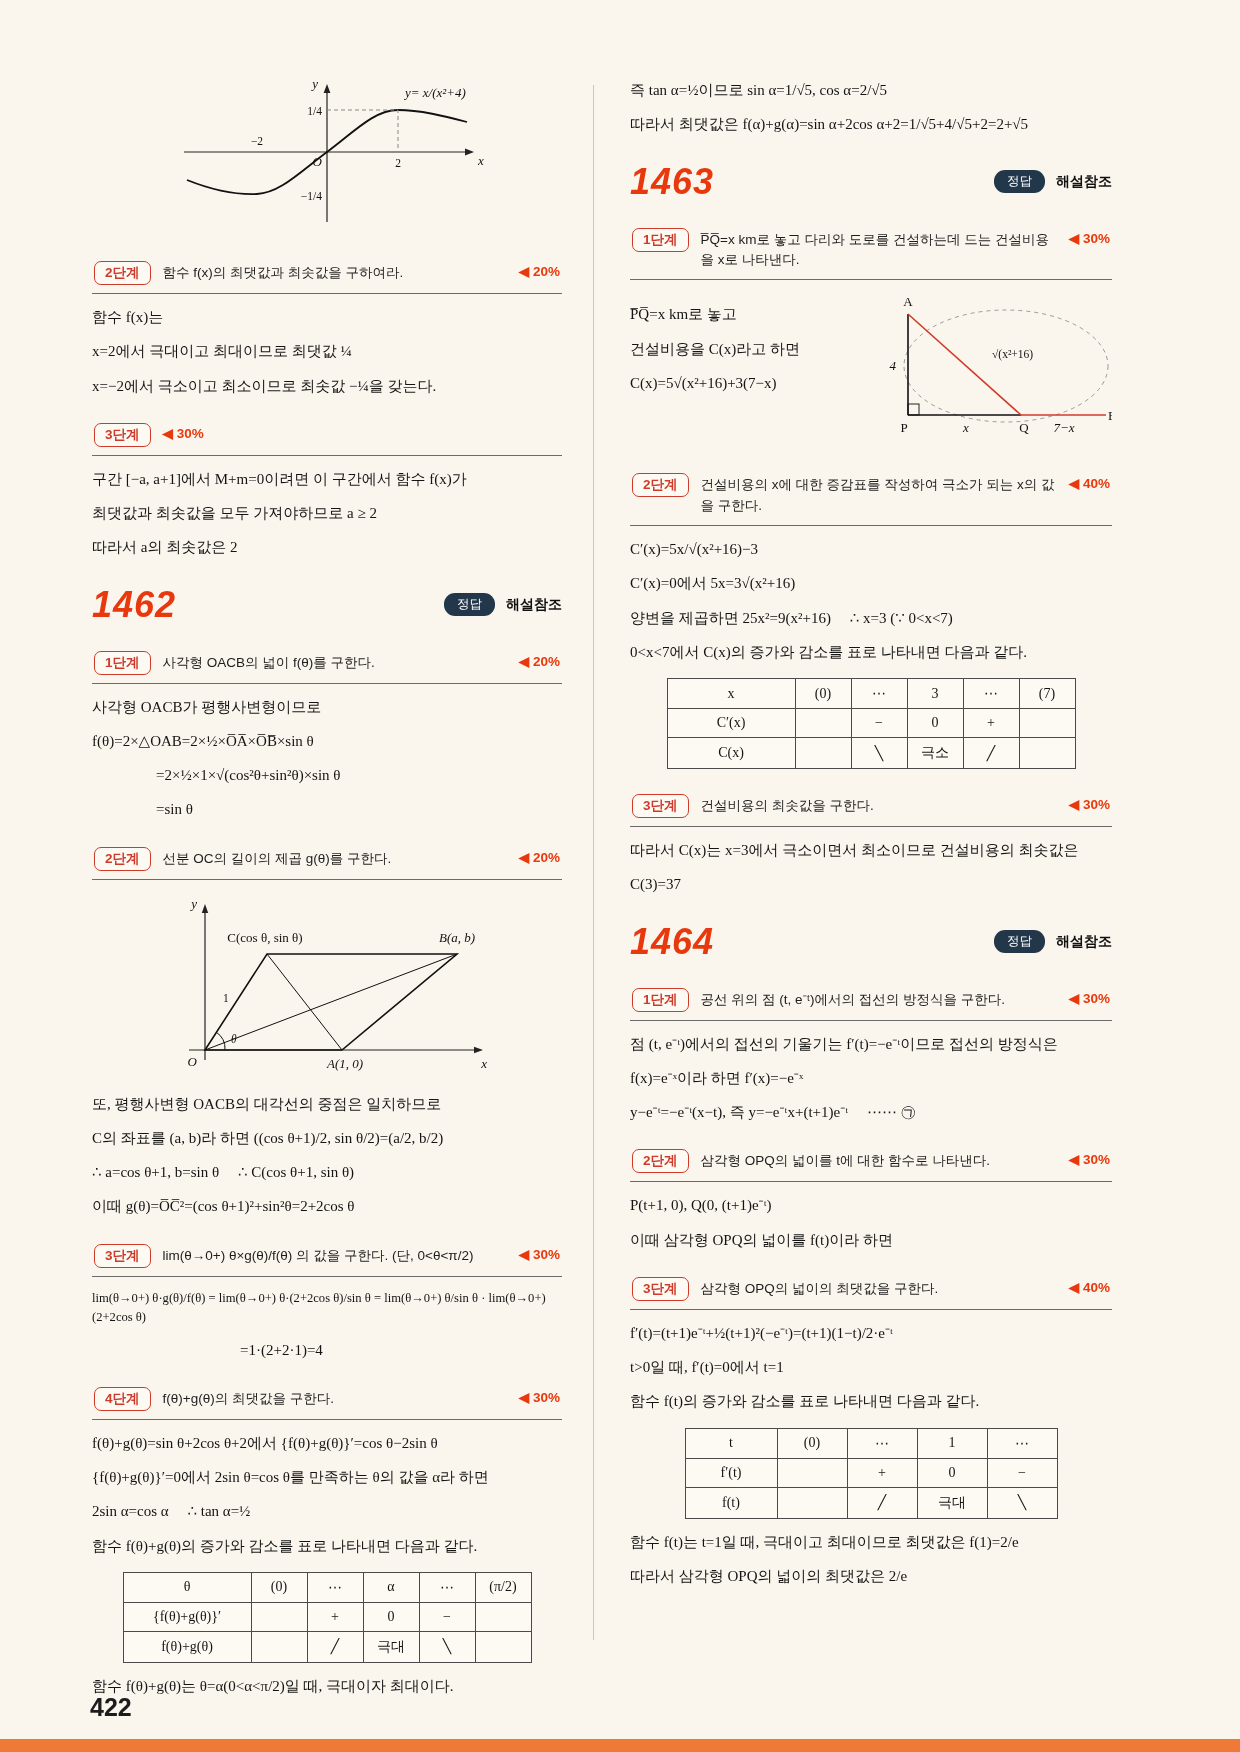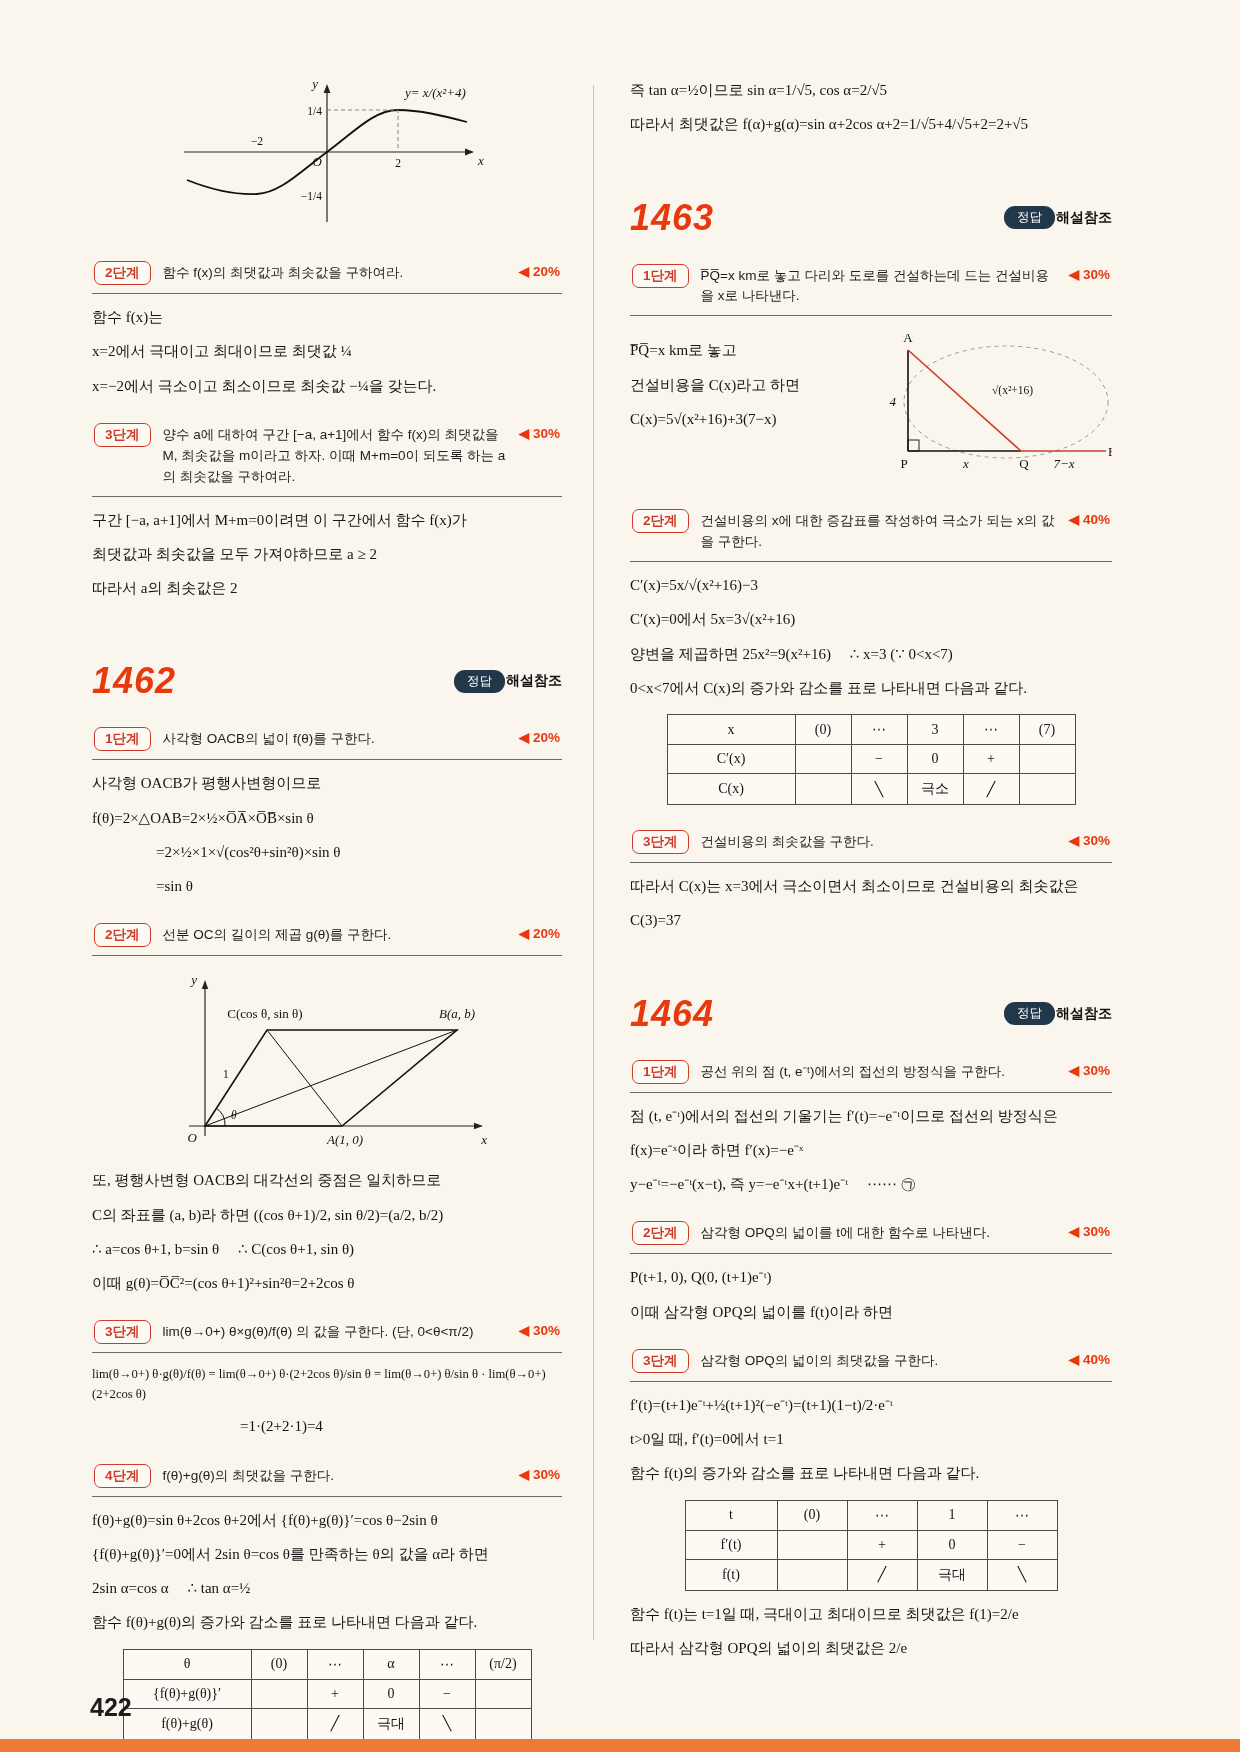--- a/index.html
+++ b/index.html
@@ -27,23 +27,23 @@
               font-size:13.5px; padding:2px 10px; white-space:nowrap; margin-top:2px; background:#fdfaf4; }
   .step-desc { flex:1; font-size:13.5px; line-height:1.55; padding-top:4px; color:#1d1d1d; }
   .step-pct { color:#e8380d; font-size:13.5px; font-weight:700; white-space:nowrap; padding-top:4px; }
 
   .line { font-size:15px; line-height:1.55; margin:11px 0; font-family:"Liberation Serif", serif; }
   .line.small { font-size:12.6px; }
   .indent1 { margin-left:64px; }
   .indent2 { margin-left:148px; }
 
   .prob { display:flex; align-items:center; justify-content:space-between; margin:30px 0 8px; }
-  .prob.mt-lg { margin-top:60px; }
+  .prob.mt-lg { margin-top:24px; }
   .prob-num { font-size:36px; font-weight:700; font-style:italic; color:#e8380d; letter-spacing:1px; }
-  .ans { display:flex; align-items:center; gap:1px; }
+  .ans { display:flex; align-items:center; gap:11px; }
   .badge { background:#223749; color:#fff; font-size:12.5px; padding:3px 13px; border-radius:11px; }
   .ans-text { font-size:14px; font-weight:700; color:#111; }
 
   table.inc { border-collapse:collapse; margin:14px auto 12px; background:#fdfaf4; }
   .inc td { border:1px solid #4a4a4a; text-align:center; font-size:14px; padding:6px 8px;
             min-width:56px; font-family:"Liberation Serif", serif; }
   .inc td.rowhead { min-width:128px; }
   .inc-5 td { min-width:70px; }
   .inc-5 td.rowhead { min-width:92px; }
 
@@ -83,21 +83,20 @@
     <span class="step-box">2단계</span>
     <span class="step-desc">함수 f(x)의 최댓값과 최솟값을 구하여라.</span>
     <span class="step-pct">◀ 20%</span>
   </div>
   <p class="line">함수 f(x)는</p>
   <p class="line">x=2에서 극대이고 최대이므로 최댓값 ¼</p>
   <p class="line">x=−2에서 극소이고 최소이므로 최솟값 −¼을 갖는다.</p>
 
   <div class="step">
     <span class="step-box">3단계</span>
-    <span class="step-desc">양수 a에 대하여 구간 [−a, a+1]에서 함수 f(x)의 최댓값을 M, 최솟값을 m이라고 하자. 이때 M+m=0이 되도록 하는 a의 최솟값을 구하여라.</span>
     <span class="step-pct">◀ 30%</span>
   </div>
   <p class="line">구간 [−a, a+1]에서 M+m=0이려면 이 구간에서 함수 f(x)가</p>
   <p class="line">최댓값과 최솟값을 모두 가져야하므로 a ≥ 2</p>
   <p class="line">따라서 a의 최솟값은 2</p>
 
   <div class="prob mt-lg">
     <span class="prob-num">1462</span>
     <span class="ans">
       <span class="badge">정답</span>

